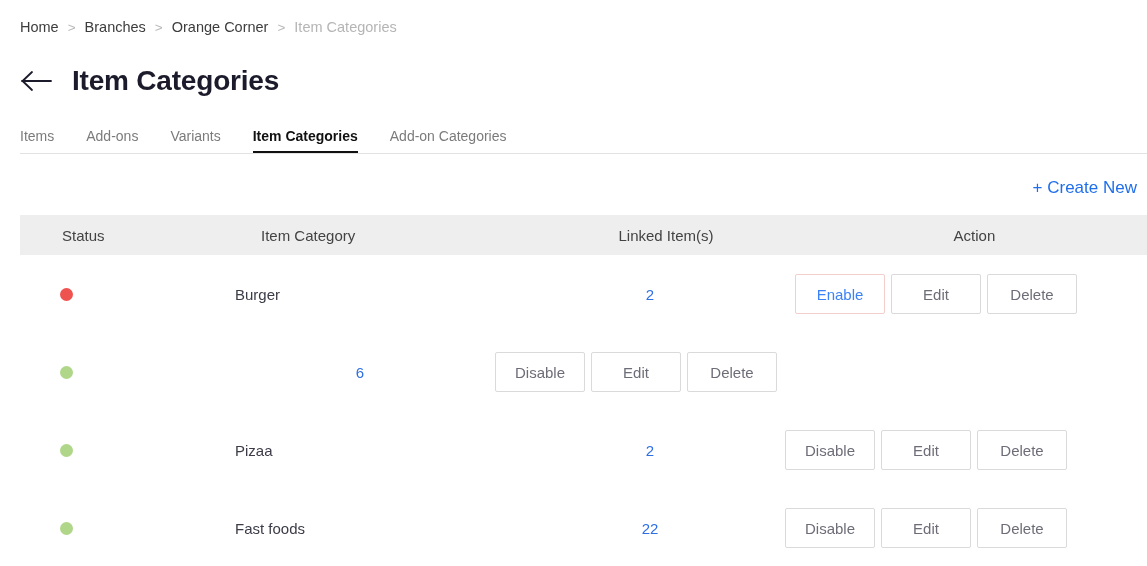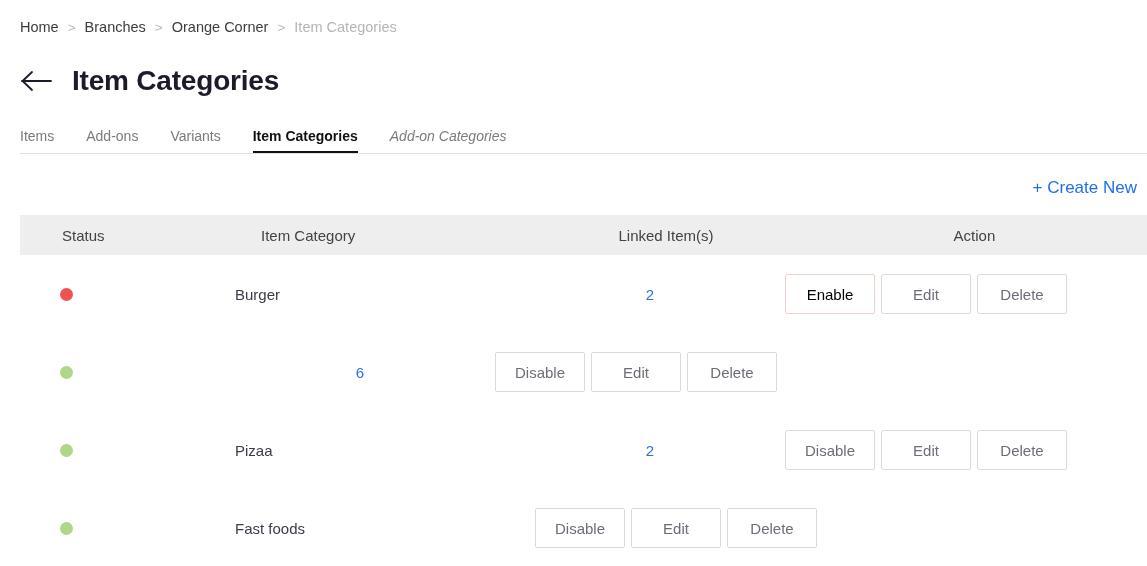--- a/index.html
+++ b/index.html
@@ -85,21 +85,21 @@
   }
   .tab {
     font-size: 14px;
     color: #7b7b7b;
     padding: 0 0 10px 0;
     margin-right: 32px;
     cursor: pointer;
     position: relative;
     white-space: nowrap;
   }
-  .tab:last-child { margin-right: 8px; font-style: italic; }
+  .tab:last-child { margin-right: 8px; }
   .tab.active {
     color: #111111;
     font-weight: bold;
   }
   .tab.active::after {
     content: "";
     position: absolute;
     left: 0;
     right: 0;
     bottom: 0;
@@ -203,22 +203,23 @@
     font-size: 15px;
     font-family: "Liberation Sans", sans-serif;
     border-radius: 2px;
     cursor: pointer;
     display: flex;
     align-items: center;
     justify-content: center;
     padding: 0;
   }
   .btn.enable {
-    color: #000000;
+    color: #3b82f6;
     border-color: #f2cfcd;
+    margin-left: 10px;
   }
 </style>
 </head>
 <body>
 
 <div class="page">
 
   <nav class="breadcrumb">
     <span class="crumb">Home</span>
     <span class="crumb-sep">&gt;</span>
@@ -301,20 +302,23 @@
         <button class="btn">Edit</button>
         <button class="btn">Delete</button>
       </div>
     </div>
 
     <div class="trow">
       <div class="td col-status dot-wrap">
         <span class="dot active"></span>
       </div>
       <div class="td col-category">Fast foods</div>
+      <div class="td col-linked">
+        <a class="linked-link">22</a>
+      </div>
       <div class="td col-action actions">
         <button class="btn">Disable</button>
         <button class="btn">Edit</button>
         <button class="btn">Delete</button>
       </div>
     </div>
 
   </div>
 </div>
 

